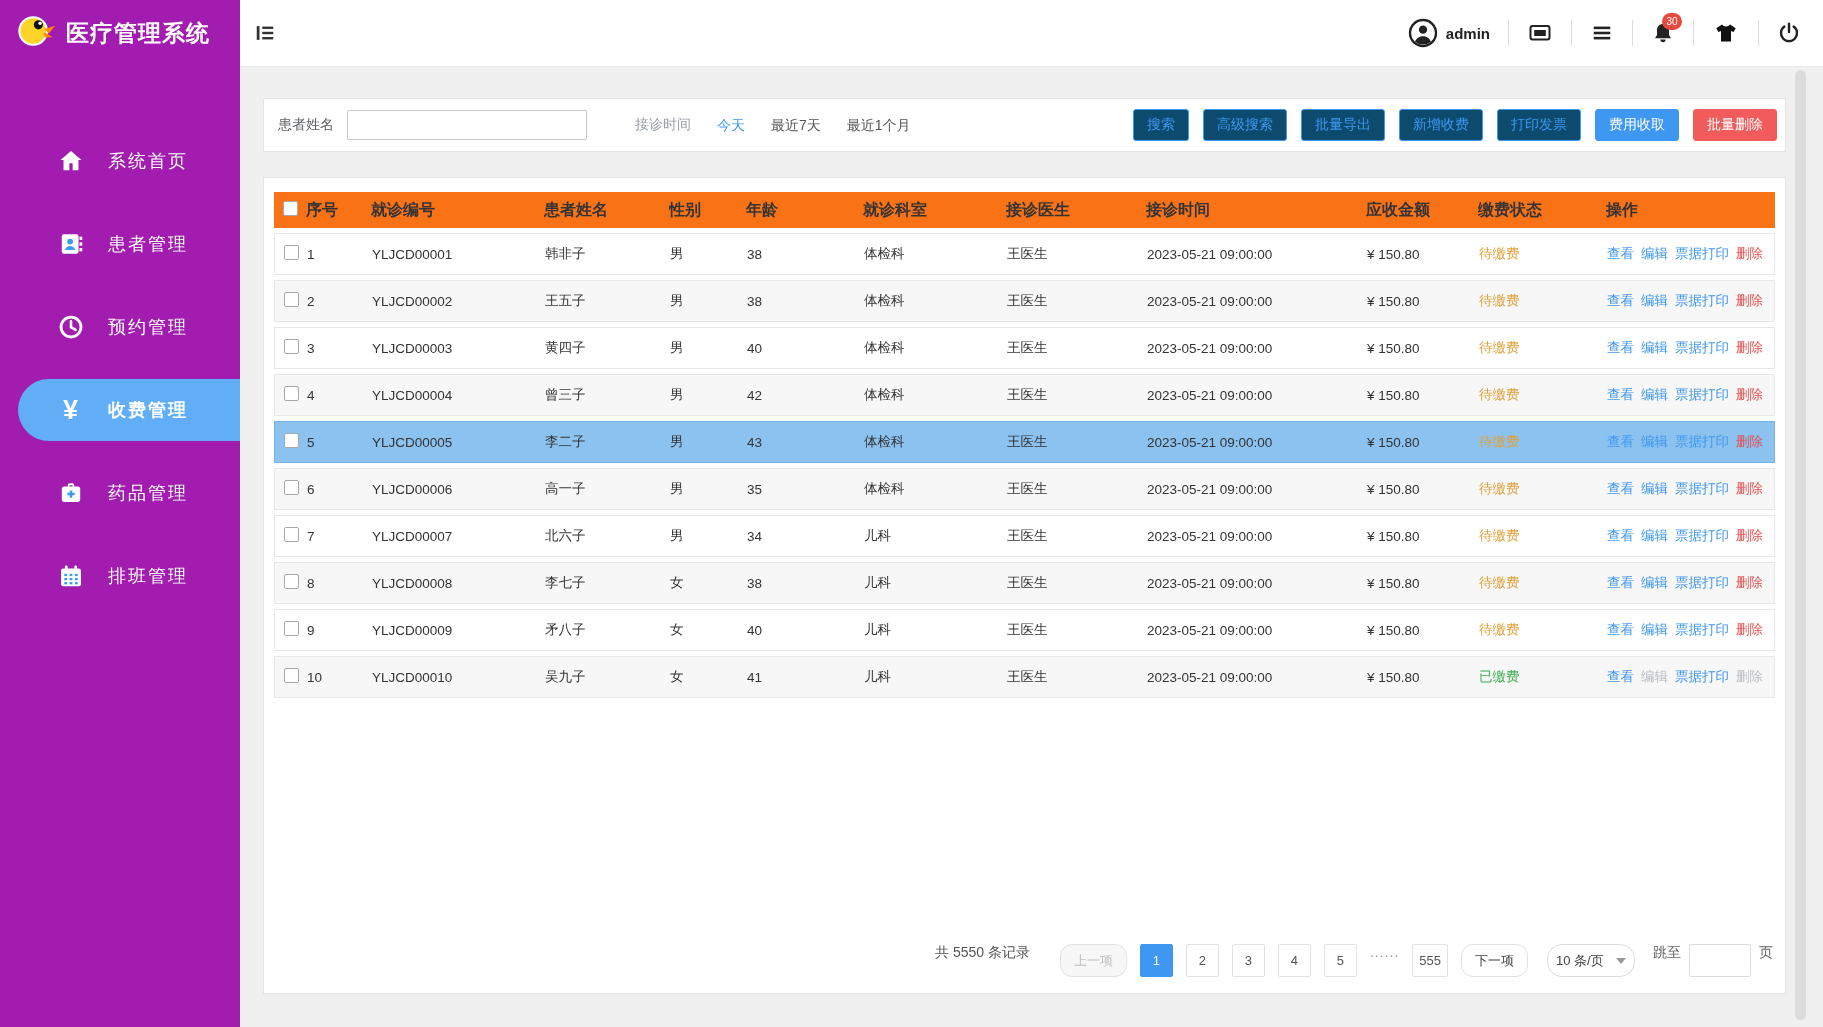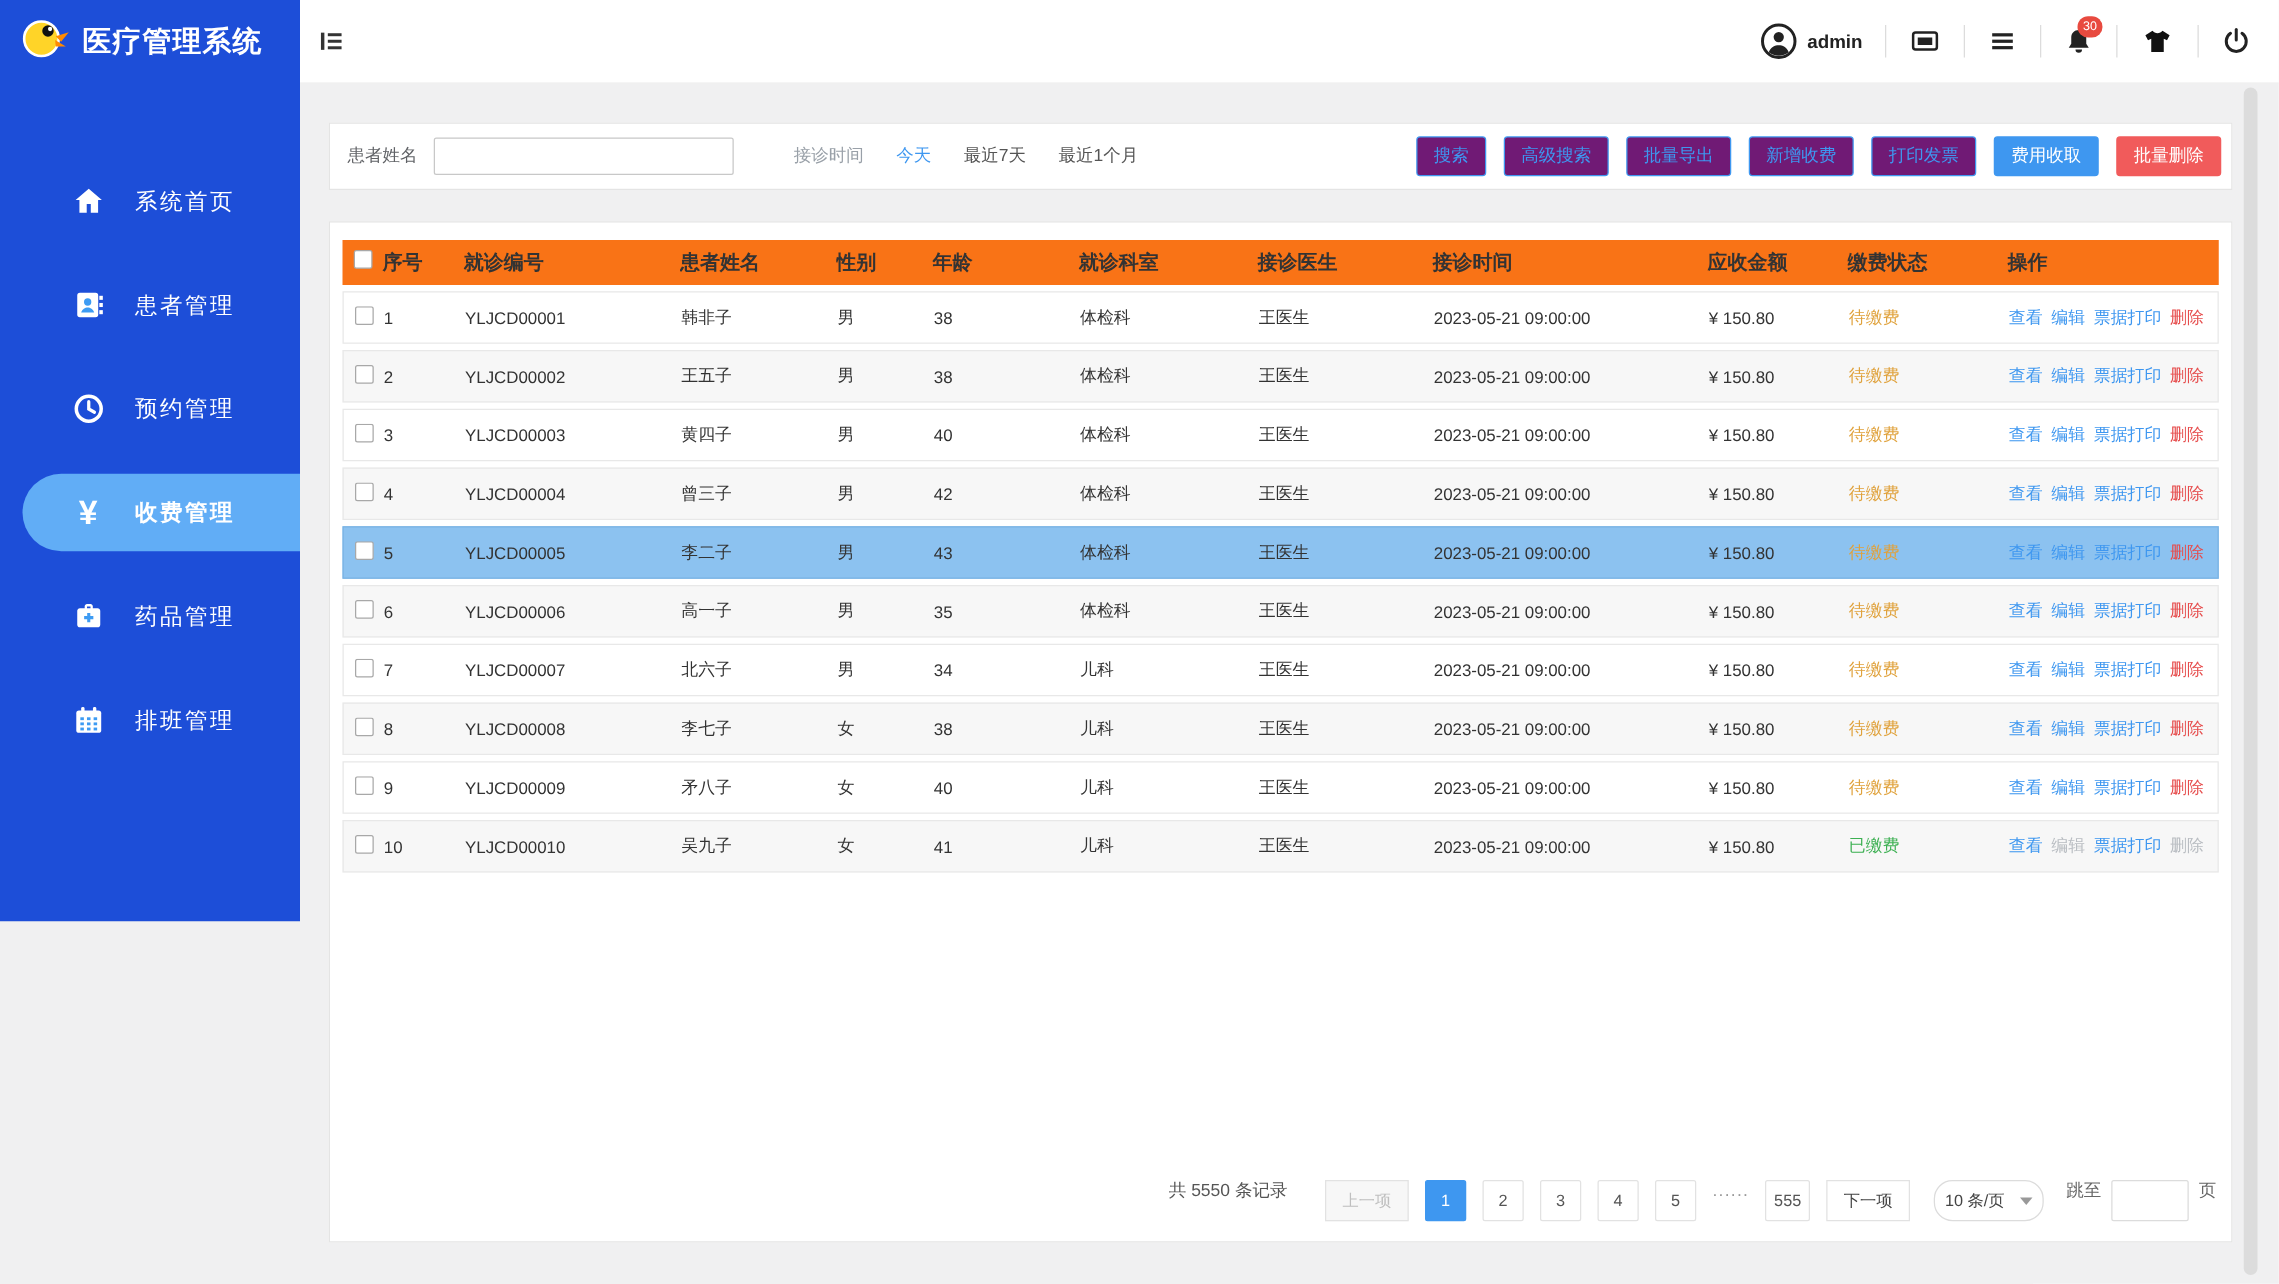--- a/index.html
+++ b/index.html
@@ -1,21 +1,21 @@
 <!DOCTYPE html>
 <html><head>
 <meta charset="utf-8">
 <style>
   html,body{margin:0;padding:0}
   body{width:1823px;height:1027px;overflow:hidden;background:#f0f0f1;
        font-family:"Liberation Sans","DejaVu Sans",sans-serif;color:#333}
   .page{position:relative;width:1823px;height:1027px}
 
   
-  .sidebar{position:absolute;left:0;top:0;width:240px;height:737px;background:#1d4ed8;z-index:3}
+  .sidebar{position:absolute;left:0;top:0;width:240px;height:1027px;background:#a21caf;z-index:3}
   .logo{position:absolute;left:16px;top:11px;display:flex;align-items:center;gap:10px}
   .logo-text{color:#fff;font-size:23px;font-weight:700;letter-spacing:1px;white-space:nowrap}
   .menu{position:absolute;top:130px;left:0;right:0}
   .menu-item{position:relative;height:62px;margin-bottom:21px;display:flex;align-items:center;
              padding-left:57px;gap:24px;color:#fff;cursor:pointer}
   .menu-item.active{background:#61adf6;border-radius:31px 0 0 31px;margin-left:18px;padding-left:39px}
   .mi-icon{width:27px;height:27px;display:flex;align-items:center;justify-content:center;flex:0 0 27px}
   .mi-label{font-size:18px;letter-spacing:2px;white-space:nowrap}
   .menu-item.active .mi-label{font-weight:700}
   .yuan{font-size:27px;font-weight:700;line-height:27px;color:#fff}
@@ -35,21 +35,21 @@
   
   .card{position:absolute;background:#fff;border:1px solid #e4e4e4;box-sizing:border-box}
   .filter-card{left:263px;top:98px;width:1523px;height:54px;display:flex;align-items:center}
   .f-label{font-size:14px;color:#606266;margin-left:14px;white-space:nowrap}
   .f-label.gray{color:#99a0a8;margin-left:48px}
   .f-input{margin-left:13px;width:222px;height:28px;border:1px solid #c8c8c8;border-radius:2px;outline:none;
            padding:0 8px;font-size:14px;font-family:inherit}
   .time-opt{font-size:14px;color:#555;margin-left:26px;cursor:pointer;white-space:nowrap}
   .time-opt.sel{color:#3e97f0}
   .f-buttons{position:absolute;right:8px;display:flex;gap:14px}
-  .btn{height:32px;padding:0 13px;font-size:14px;border-radius:3px;border:1px solid #3e97f0;background:#701a75;
+  .btn{height:32px;padding:0 13px;font-size:14px;border-radius:3px;border:1px solid #3e97f0;background:#0c4a6e;
        color:#3e97f0;cursor:pointer;font-family:inherit;white-space:nowrap}
   .btn.primary{background:#3e97f0;color:#fff}
   .btn.danger{background:#f15b5b;border-color:#f15b5b;color:#fff}
 
   
   .table-card{left:263px;top:177px;width:1523px;height:817px;padding:14px 10px}
   .thead,.trow{display:grid;grid-template-columns:32px 65px 173px 125px 77px 117px 143px 140px 220px 112px 128px 1fr;
                align-items:center}
   .thead{height:36px;background:#f97316;font-weight:700;font-size:16px;color:#333}
   .trow{height:40px;margin-top:5px;border:1px solid #e8e8e8;background:#fff;font-size:13.5px;color:#333}
@@ -61,21 +61,21 @@
   .status.pending{color:#e0a23c}
   .status.paid{color:#3cb052}
   .act{color:#3e97f0;margin-right:7px;cursor:pointer}
   .act.delete{color:#e64c4c}
   .act.disabled{color:#b9bdc2;cursor:default}
 
   
   .pagination{position:absolute;right:12px;bottom:16px;display:flex;align-items:flex-start;font-size:14px;color:#555}
   .pg-total{margin-right:30px;color:#555;white-space:nowrap}
   .pg-btn{height:33px;padding:0 13px;background:#fff;border:1px solid #e2e2e2;color:#444;font-size:13px;
-          margin-right:13px;border-radius:0;cursor:pointer;font-family:inherit}
+          margin-right:13px;border-radius:12px;cursor:pointer;font-family:inherit}
   .pg-btn.disabled{color:#bfbfbf;background:#f7f7f7;cursor:default}
   .pg-num{min-width:33px;height:33px;background:#fff;border:1px solid #e2e2e2;color:#555;font-size:13px;
           margin-right:13px;border-radius:2px;cursor:pointer;font-family:inherit;padding:0 6px}
   .pg-num.active{background:#3e97f0;border-color:#3e97f0;color:#fff}
   #pages{display:flex}
   .pg-ellipsis{margin-right:13px;color:#999;letter-spacing:1px}
   .pg-select{width:88px;height:33px;border:1px solid #dcdcdc;border-radius:15px;display:flex;align-items:center;
              justify-content:space-between;padding:0 8px;font-size:13px;color:#444;margin:0 18px 0 6px;
              box-sizing:border-box;cursor:pointer;background:#fff}
   .chev{width:0;height:0;border-left:5px solid transparent;border-right:5px solid transparent;border-top:6px solid #999}

